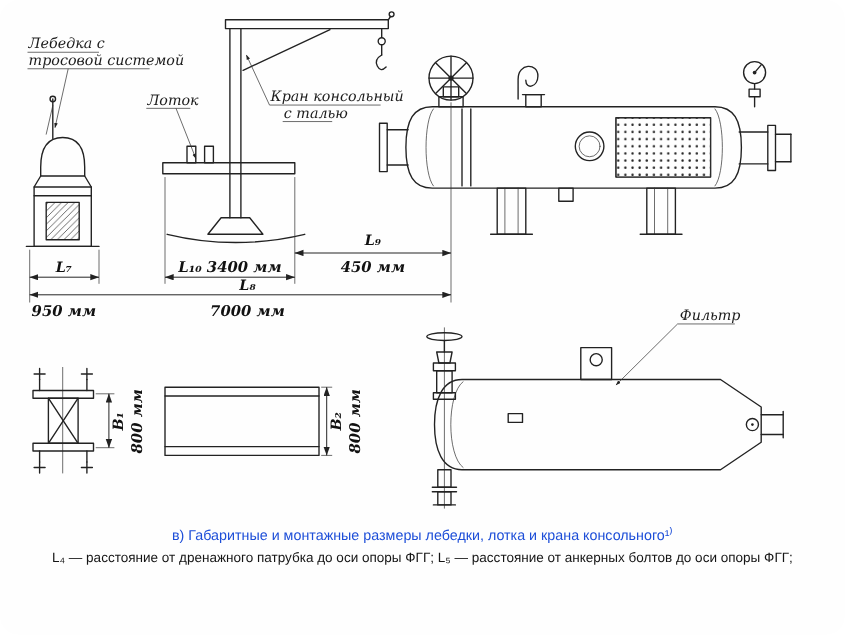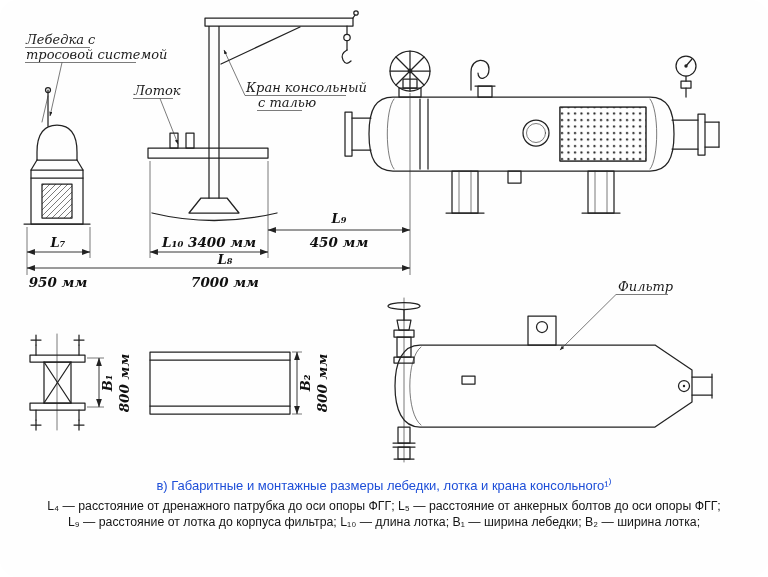--- a/index.html
+++ b/index.html
@@ -257,16 +257,15 @@
     <text class="callout" x="618" y="291">Фильтр</text>
     <line class="t" x1="616" y1="294.5" x2="668" y2="294.5"></line>
     <line class="t" x1="616" y1="294.5" x2="560" y2="350" marker-end="url(#la)"></line>
   </g>
 </svg>
 
   <div class="caption">в) Габаритные и монтажные размеры лебедки, лотка и крана консольного¹⁾</div>
 
   <div class="legend">
     <div>L₄ — расстояние от дренажного патрубка до оси опоры ФГГ; L₅ — расстояние от анкерных болтов до оси опоры ФГГ;</div>
-    <div>L₉ — расстояние от лотка до корпуса фильтра; L₁₀ — длина лотка; B₁ — ширина лебедки; B₂ — ширина лотка;</div>
   </div>
 
 </div>
 
 </body></html>

